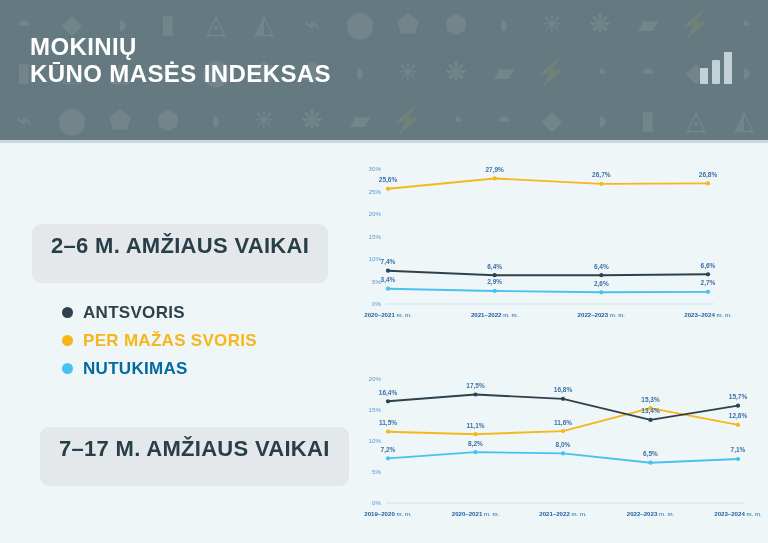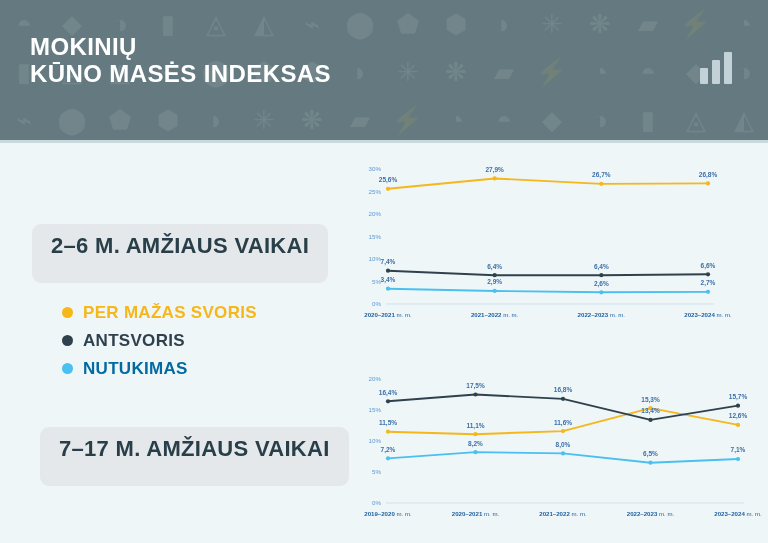--- a/index.html
+++ b/index.html
@@ -141,26 +141,26 @@
       <i></i>
       <i></i>
   </div>
   <div class="header-bottom-line"></div>
 </div>
 
 <div class="pill" id="pill-a">2–6 M. AMŽIAUS VAIKAI</div>
 
 <div class="legend">
   <div class="legend-row">
+    <span class="legend-dot" style="background:#2f414c"></span>
+    <span class="legend-label" style="color:#2f414c">ANTSVORIS</span>
+  </div>
+  <div class="legend-row">
     <span class="legend-dot" style="background:#f5b719"></span>
     <span class="legend-label" style="color:#f5b719">PER MAŽAS SVORIS</span>
-  </div>
-  <div class="legend-row">
-    <span class="legend-dot" style="background:#2f414c"></span>
-    <span class="legend-label" style="color:#2f414c">ANTSVORIS</span>
   </div>
   <div class="legend-row">
     <span class="legend-dot" style="background:#49c0f0"></span>
     <span class="legend-label" style="color:#0369a1">NUTUKIMAS</span>
   </div>
 </div>
 
 <div class="pill" id="pill-b">7–17 M. AMŽIAUS VAIKAI</div>
 
 <div class="chart" id="chart-top">

